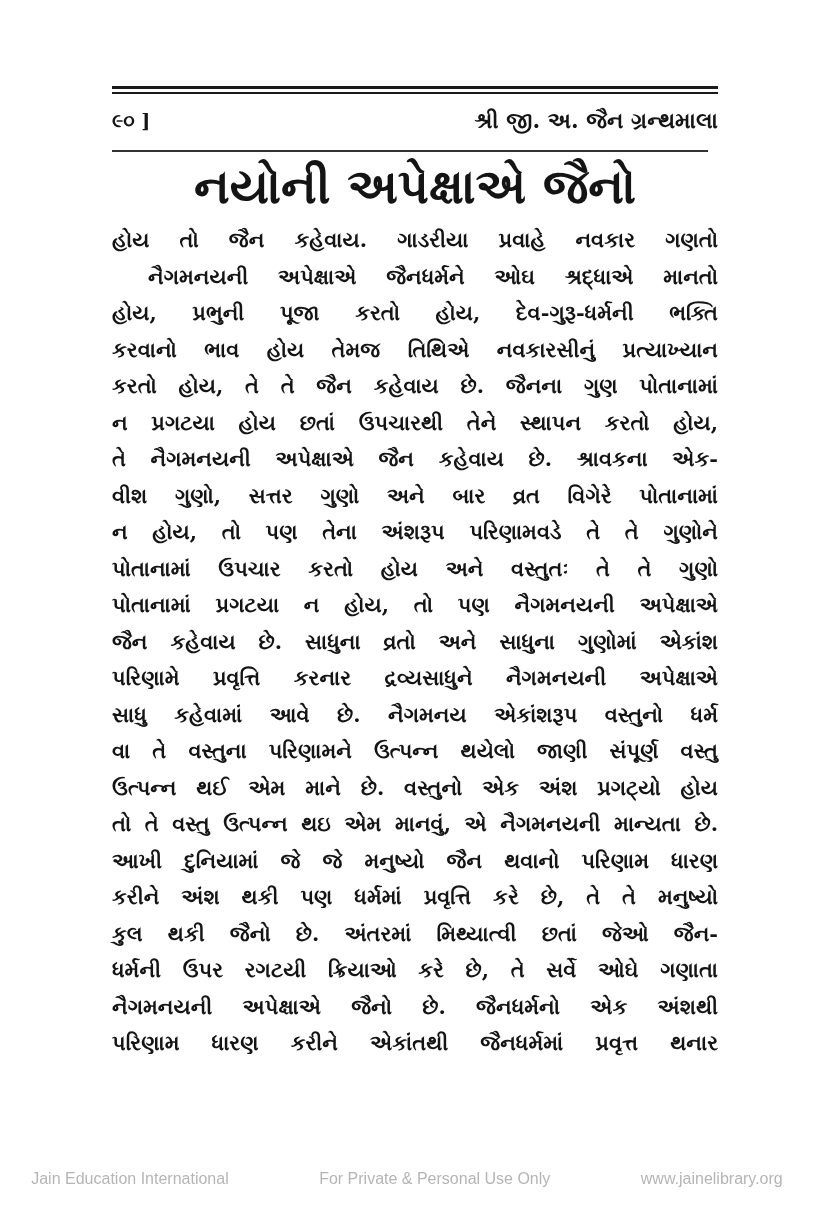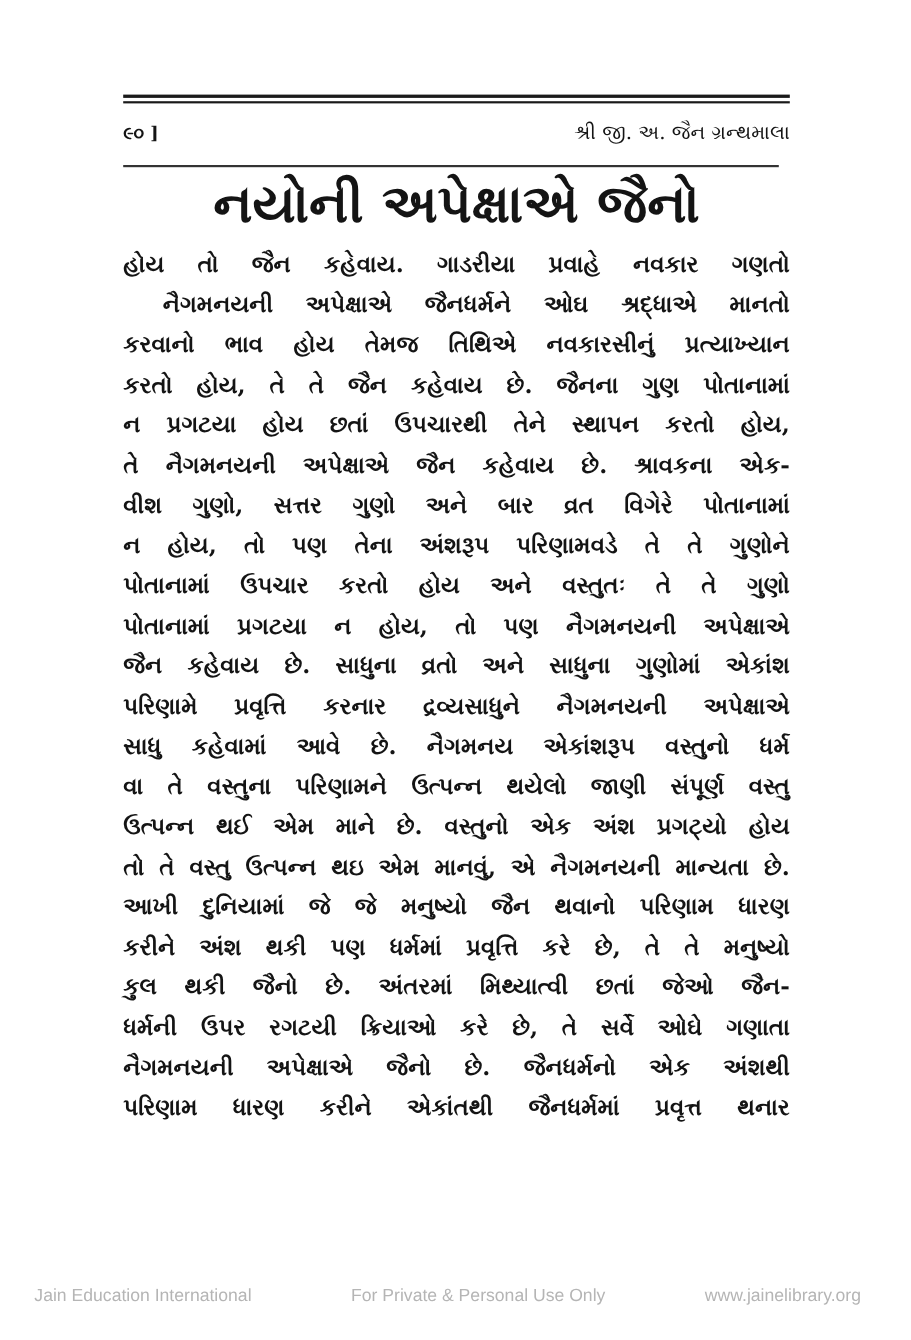--- a/index.html
+++ b/index.html
@@ -3,22 +3,22 @@
 <meta charset="utf-8">
 <style>
   html, body { margin: 0; padding: 0; background: #ffffff; }
   body {
     width: 828px; height: 1218px; position: relative; overflow: hidden;
     font-family: "DejaVu Serif", serif; color: #141414;
   }
   .rule-top1 { position: absolute; left: 112px; top: 86px; width: 606px; height: 3px; background: #1a1a1a; }
   .rule-top2 { position: absolute; left: 112px; top: 92px; width: 606px; height: 2px; background: #1a1a1a; }
   .header { position: absolute; left: 112px; top: 100px; width: 606px; height: 40px; display: flex; justify-content: space-between; align-items: center; }
-  .page-num { font-size: 16px; font-weight: bold; }
-  .running-title { font-size: 18px; font-weight: normal; }
+  .page-num { font-size: 19px; font-weight: bold; }
+  .running-title { font-size: 22px; font-weight: bold; }
   .rule-mid { position: absolute; left: 112px; top: 150px; width: 596px; height: 2px; background: #333; }
   .chapter-title { position: absolute; left: 112px; top: 158px; width: 606px; text-align: center; font-size: 48px; font-weight: bold; line-height: 56px; }
   .body-text { position: absolute; left: 112px; top: 222px; width: 606px; }
   .line {
     font-size: 21px; line-height: 36.5px; height: 36.5px; white-space: nowrap;
     text-align: justify; text-align-last: justify; font-weight: bold;
   }
   .line.indent { text-indent: 36px; }
   .footer {
     position: absolute; left: 0; top: 1170px; width: 828px; display: flex; justify-content: space-around;
@@ -37,20 +37,21 @@
   <span class="running-title">શ્રી જી. અ. જૈન ગ્રન્થમાલા</span>
 </div>
 
 <div class="rule-mid"></div>
 
 <div class="chapter-title">નયોની અપેક્ષાએ જૈનો</div>
 
 <div class="body-text">
   <div class="line">હોય તો જૈન કહેવાય. ગાડરીયા પ્રવાહે નવકાર ગણતો</div>
   <div class="line indent">નૈગમનયની અપેક્ષાએ જૈનધર્મને ઓઘ શ્રદ્ધાએ માનતો</div>
+  <div class="line">હોય, પ્રભુની પૂજા કરતો હોય, દેવ-ગુરૂ-ધર્મની ભક્તિ</div>
   <div class="line">કરવાનો ભાવ હોય તેમજ તિથિએ નવકારસીનું પ્રત્યાખ્યાન</div>
   <div class="line">કરતો હોય, તે તે જૈન કહેવાય છે. જૈનના ગુણ પોતાનામાં</div>
   <div class="line">ન પ્રગટયા હોય છતાં ઉપચારથી તેને સ્થાપન કરતો હોય,</div>
   <div class="line">તે નૈગમનયની અપેક્ષાએ જૈન કહેવાય છે. શ્રાવકના એક-</div>
   <div class="line">વીશ ગુણો, સત્તર ગુણો અને બાર વ્રત વિગેરે પોતાનામાં</div>
   <div class="line">ન હોય, તો પણ તેના અંશરૂપ પરિણામવડે તે તે ગુણોને</div>
   <div class="line">પોતાનામાં ઉપચાર કરતો હોય અને વસ્તુતઃ તે તે ગુણો</div>
   <div class="line">પોતાનામાં પ્રગટયા ન હોય, તો પણ નૈગમનયની અપેક્ષાએ</div>
   <div class="line">જૈન કહેવાય છે. સાધુના વ્રતો અને સાધુના ગુણોમાં એકાંશ</div>
   <div class="line">પરિણામે પ્રવૃત્તિ કરનાર દ્રવ્યસાધુને નૈગમનયની અપેક્ષાએ</div>

